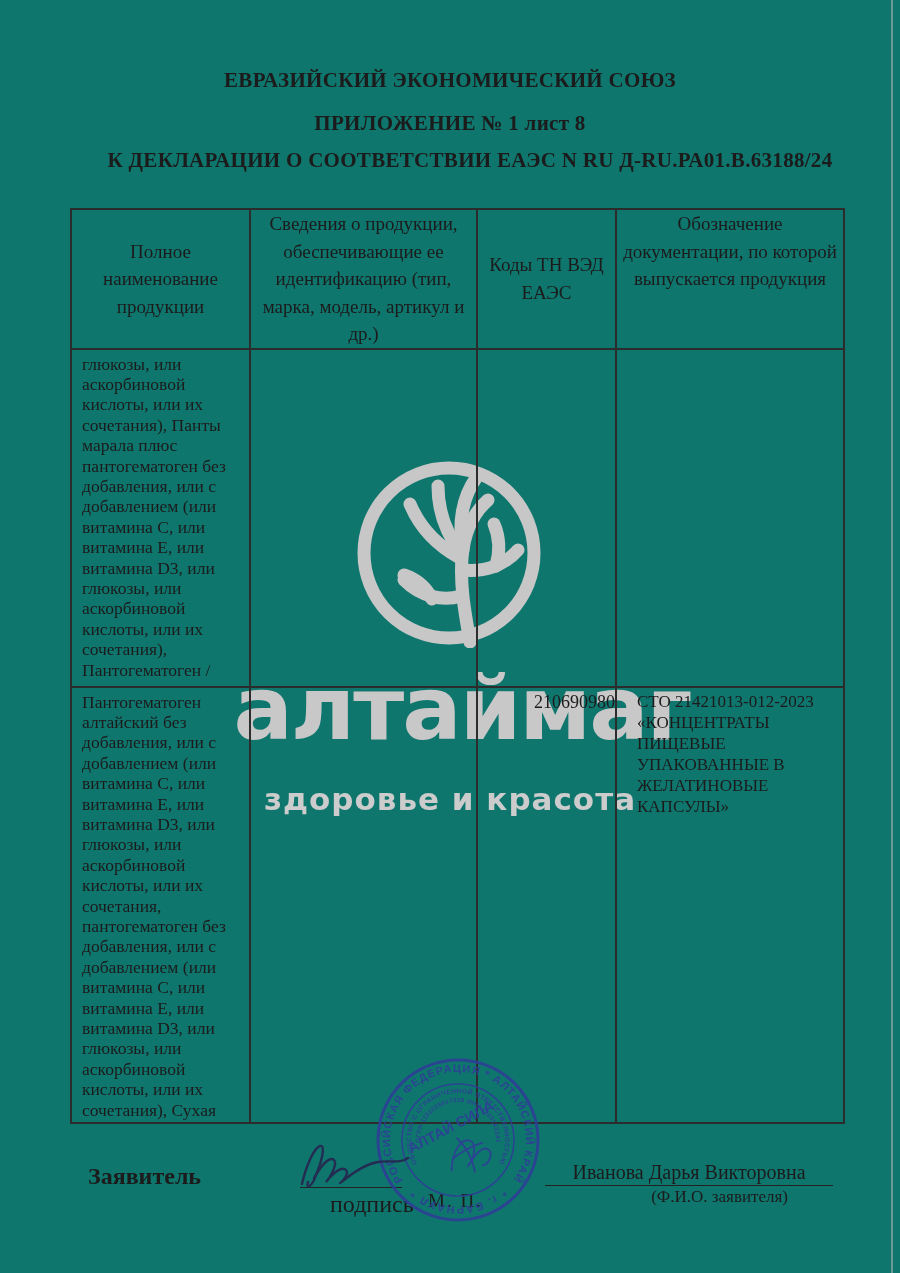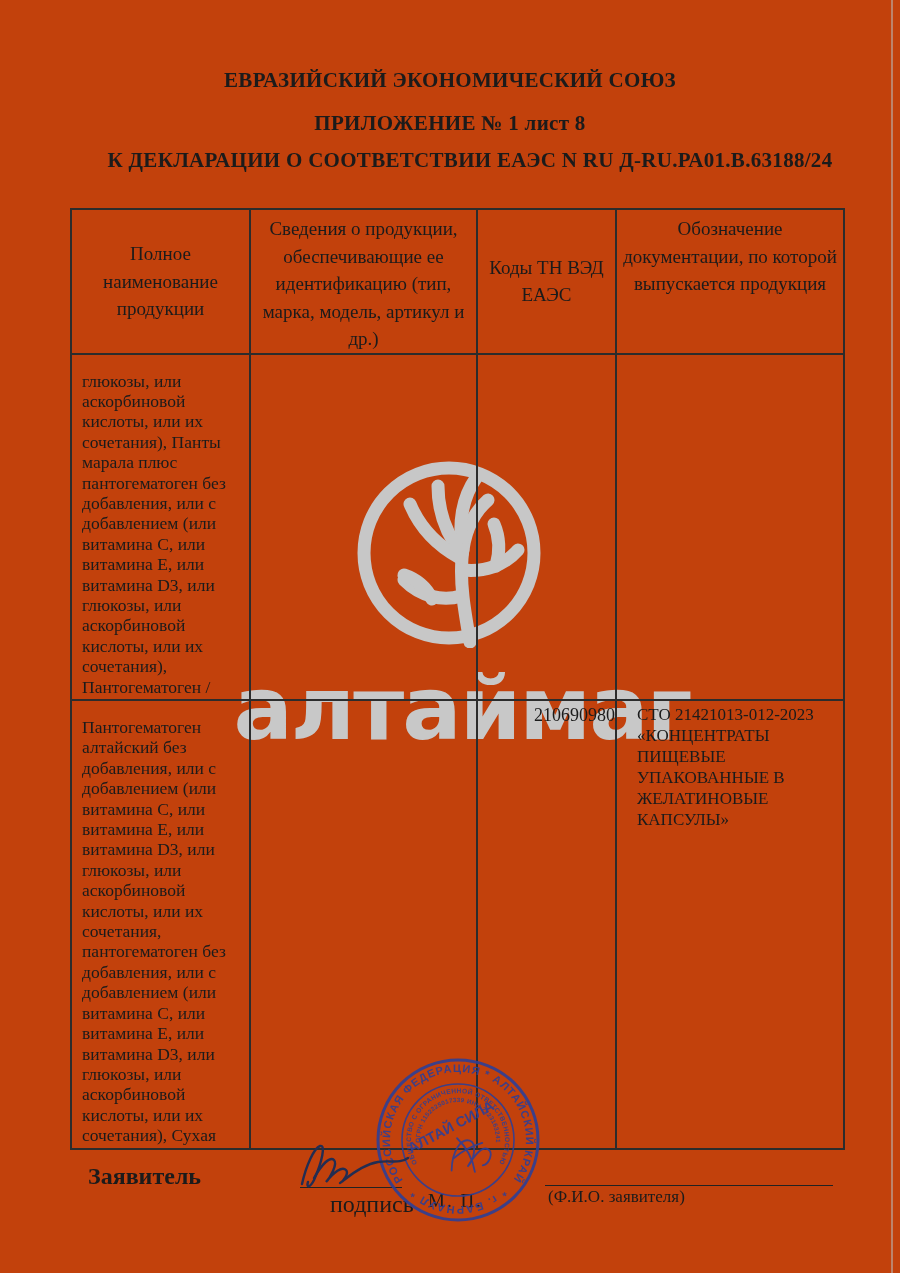--- a/index.html
+++ b/index.html
@@ -1,19 +1,19 @@
 <!DOCTYPE html>
 <html><head>
 <meta charset="utf-8">
 <style>
   html,body{margin:0;padding:0;background:#e8e8e8;}
   .page{
     position:relative;
     width:900px;height:1273px;
-    background:#c2410c;
+    background:#0f766e;
     overflow:hidden;
     font-family:"Liberation Serif", serif;
     color:#1b1b1b;
   }
   
   .title{
     position:absolute;left:0;width:900px;
     text-align:center;font-weight:bold;font-size:21px;
     letter-spacing:.3px;white-space:nowrap;
   }
@@ -42,29 +42,29 @@
     background:transparent;
   }
   .doc-table th,.doc-table td{
     border:2px solid #2c2c2c;background:transparent;
     font-weight:normal;padding:0;
   }
   .doc-table th{
     font-size:19px;line-height:27.5px;text-align:center;
     white-space:pre-line;
   }
-  th.vtop{vertical-align:top;padding-top:5px;}
+  th.vtop{vertical-align:top;}
   th.vmid{vertical-align:middle;}
   tr.hdr{height:139px;}
   tr.row1{height:338px;}
   tr.row2{height:432px;}
   td.name-cell{
     vertical-align:top;text-align:left;
     font-size:17.5px;line-height:20.4px;
-    padding:16px 2px 2px 10px;white-space:pre-line;
+    padding:4px 2px 2px 10px;white-space:pre-line;
   }
   td.code-cell{
     vertical-align:top;text-align:right;
     font-size:18px;padding:4px 0 16px 12px;
   }
   td.docs-cell{
     vertical-align:top;text-align:left;
     font-size:17px;line-height:21px;
     padding:3px 4px 0 20px;white-space:pre-line;
   }
@@ -90,21 +90,21 @@
   .name-line{
     position:absolute;left:545px;top:1185px;width:288px;height:0;
     border-top:1.6px solid #222;
   }
   .fio{
     position:absolute;left:548px;top:1161px;width:282px;
     font-size:20px;text-align:center;
   }
   .fio-caption{
     position:absolute;left:548px;top:1187px;width:240px;
-    font-size:17px;text-align:left;
+    font-size:17px;text-align:right;
   }
   .scan-edge{
     position:absolute;left:891px;top:0;width:2px;height:1273px;
     background:#b9b9b9;opacity:.55;
   }
 </style>
 </head>
 <body>
 
 <div class="page">
@@ -119,20 +119,21 @@
       <path d="M 116 184 C 110 150 106 126 108 100 C 110 74 118 56 134 42"></path>
       <path d="M 109 92 C 104 66 108 40 122 20"></path>
       <path d="M 108 96 C 92 76 84 54 84 28"></path>
       <path d="M 106 100 C 84 88 66 70 56 46"></path>
       <path d="M 109 112 C 130 114 150 108 164 92"></path>
       <path d="M 142 108 C 146 94 146 80 140 66"></path>
       <path d="M 107 138 C 88 144 66 138 50 122"></path>
       <path d="M 78 141 C 72 129 62 121 50 117"></path>
     </svg>
     <div class="wm-brand">алтаймаг</div>
+    <div class="wm-tagline">здоровье и красота</div>
   </div>
 
   <table class="doc-table">
     <colgroup>
       <col style="width:179px">
         <col style="width:227px">
         <col style="width:139px">
         <col style="width:228px">
     </colgroup>
     <tbody>
@@ -241,16 +242,17 @@
       <text x="0" y="-10" text-anchor="middle" font-family="Liberation Sans, sans-serif" font-size="14.5" font-weight="bold" fill="#2e3f96">АЛТАЙ СИЛА</text>
       <g stroke="#2e3f96" stroke-width="1.8" stroke-linecap="round">
         <path d="M -20 24 C -10 6 4 0 10 6 C 16 12 4 26 -4 28 C 6 22 18 16 22 22 C 26 28 16 36 10 34"></path>
         <path d="M 0 -2 C 4 10 4 24 0 36"></path>
         <path d="M -12 14 C -2 12 10 12 20 14"></path>
       </g>
     </g>
   </svg>
 
   <div class="name-line"></div>
+  <div class="fio">Иванова Дарья Викторовна</div>
   <div class="fio-caption">(Ф.И.О. заявителя)</div>
 
   <div class="scan-edge"></div>
 </div>
 
 </body></html>

